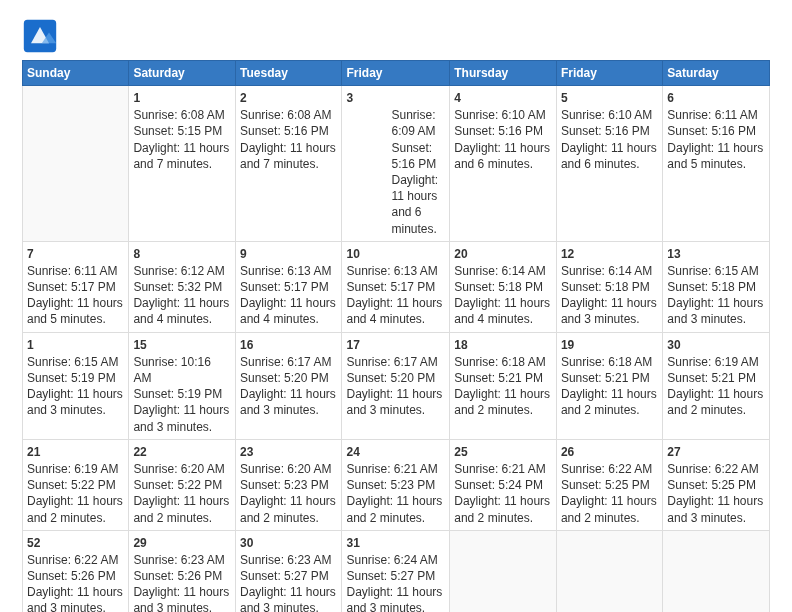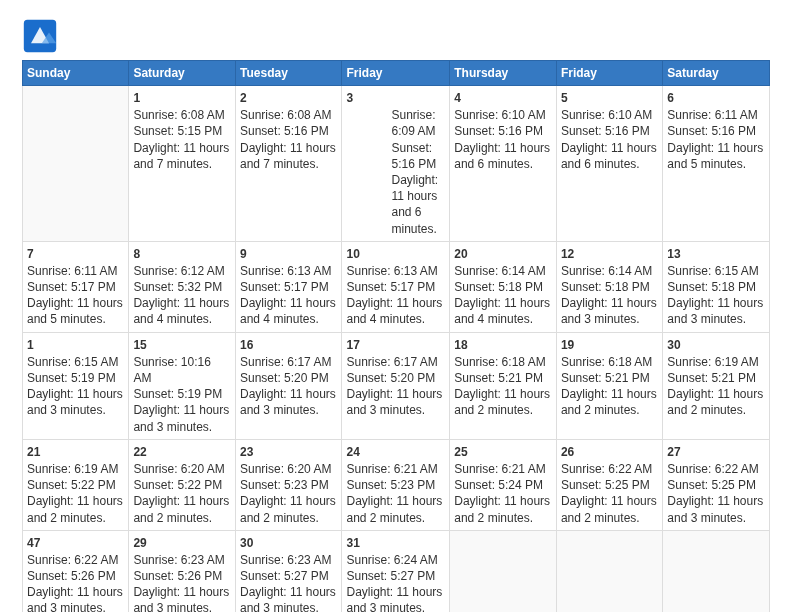--- a/index.html
+++ b/index.html
@@ -322,21 +322,21 @@
           <td>
             <span class="day-num">27</span>
             <div class="day-info" style="white-space: pre-line;">Sunrise: 6:22 AM
 Sunset: 5:25 PM
 Daylight: 11 hours
 and 3 minutes.</div>
           </td>
         </tr>
         <tr>
           <td>
-            <span class="day-num">47</span>
+            <span class="day-num">52</span>
             <div class="day-info" style="white-space: pre-line;">Sunrise: 6:22 AM
 Sunset: 5:26 PM
 Daylight: 11 hours
 and 3 minutes.</div>
           </td>
           <td>
             <span class="day-num">29</span>
             <div class="day-info" style="white-space: pre-line;">Sunrise: 6:23 AM
 Sunset: 5:26 PM
 Daylight: 11 hours

